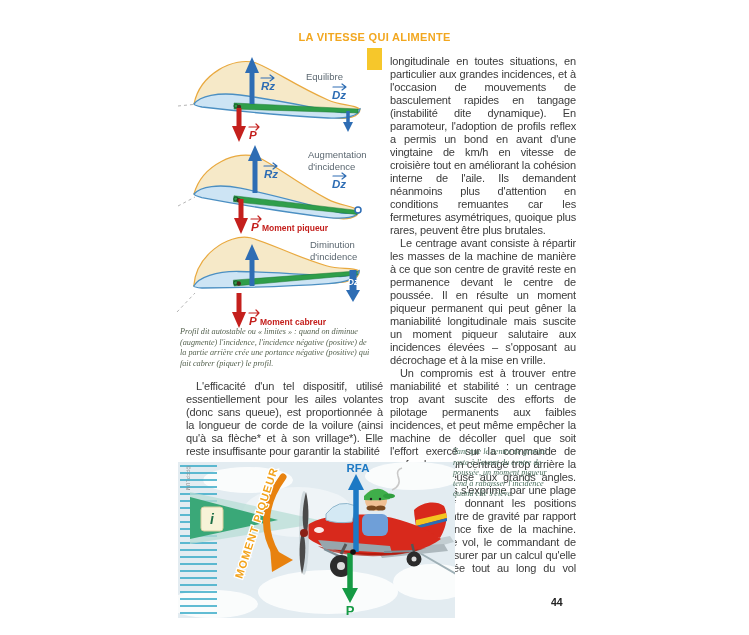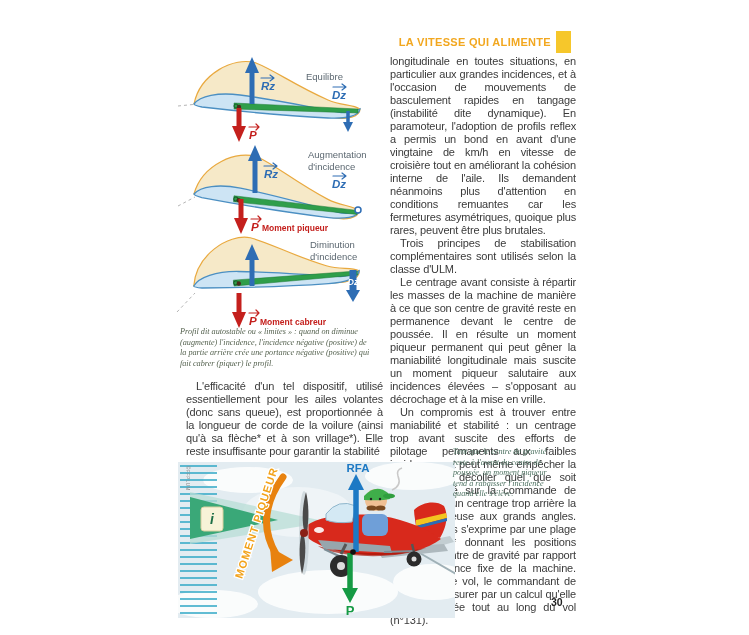--- a/index.html
+++ b/index.html
@@ -2,21 +2,21 @@
 <html lang="fr" style="--accent_orange: #f2a71f; --accent_yellow: #f6c72b; --arrow_blue: #2e6db4; --arrow_red: #c4201d; --profile_green: #2f9e4a; --rfa_blue: #1d79c4; --weight_green: #159a44; --wind_teal: #2fa7c5;"><head>
 <meta charset="utf-8">
 <style>
   html,body{margin:0;padding:0;}
   body{
     width:749px;height:635px;position:relative;background:#ffffff;
     font-family:"Liberation Sans", sans-serif;color:#3a3a3a;overflow:hidden;
   }
   .abs{position:absolute;}
   
-  .header{position:absolute;top:31px;left:178px;width:393px;display:flex;align-items:center;justify-content:flex-end;gap:5px;}
+  .header{position:absolute;top:31px;left:178px;width:393px;display:flex;align-items:center;justify-content:flex-end;gap:5px;flex-direction:column;}
   .header-title{font-size:11px;font-weight:bold;letter-spacing:.3px;color:var(--accent_orange,#f2a71f);}
   .header-block{width:15px;height:22px;background:var(--accent_yellow,#f6c72b);}
   
   .col{position:absolute;font-size:11px;line-height:13px;text-align:justify;letter-spacing:-.15px;hyphens:auto;}
   .col p{margin:0;}
   .col p.indent{text-indent:10px;}
   .right-col{left:390px;top:55px;width:186px;}
   .left-par{left:186px;top:380px;width:197px;}
   
   .caption{position:absolute;font-family:"Liberation Serif", serif;font-style:italic;font-size:8.2px;line-height:10.6px;color:#55624f;}
@@ -127,21 +127,20 @@
 </svg>
 
 <div class="caption diagram-caption">Profil dit autostable ou « limites » : quand on diminue (augmente) l'incidence, l'incidence négative (positive) de la partie arrière crée une portance négative (positive) qui fait cabrer (piquer) le profil.</div>
 
 <div class="col left-par">
   <p class="indent">L'efficacité d'un tel dispositif, utilisé essentiellement pour les ailes volantes (donc sans queue), est proportionnée à la longueur de corde de la voilure (ainsi qu'à sa flèche* et à son vrillage*). Elle reste insuffisante pour garantir la stabilité</p>
 </div>
 
 <div class="col right-col">
   <p>longitudinale en toutes situations, en particulier aux grandes incidences, et à l'occasion de mouvements de basculement rapides en tangage (instabilité dite dynamique). En paramoteur, l'adoption de profils reflex a permis un bond en avant d'une vingtaine de km/h en vitesse de croisière tout en améliorant la cohésion interne de l'aile. Ils demandent néanmoins plus d'attention en conditions remuantes car les fermetures asymétriques, quoique plus rares, peuvent être plus brutales.</p>
-  <p class="indent">Trois principes de stabilisation complémentaires sont utilisés selon la classe d'ULM.</p>
   <p class="indent">Le centrage avant consiste à répartir les masses de la machine de manière à ce que son centre de gravité reste en permanence devant le centre de poussée. Il en résulte un moment piqueur permanent qui peut gêner la maniabilité longitudinale mais suscite un moment piqueur salutaire aux incidences élevées – s'opposant au décrochage et à la mise en vrille.</p>
   <p class="indent">Un compromis est à trouver entre maniabilité et stabilité : un centrage trop avant suscite des efforts de pilotage permanents aux faibles incidences, et peut même empêcher la machine de décoller quel que soit l'effort exercé sur la commande de profondeur ; un centrage trop arrière la rend dangereuse aux grands angles. Le compromis s'exprime par une plage de centrage* donnant les positions limites du centre de gravité par rapport à une référence fixe de la machine. Avant chaque vol, le commandant de bord doit s'assurer par un calcul qu'elle sera respectée tout au long du vol (n°131).</p>
 </div>
 
 <svg class="abs" style="left:178px;top:462px" width="277" height="156" viewBox="0 0 277 156">
   <rect x="0" y="0" width="277" height="156" fill="#e3ecf1"></rect>
   <g fill="#ffffff" opacity="0.85">
     <ellipse cx="70" cy="18" rx="45" ry="13"></ellipse>
     <ellipse cx="235" cy="14" rx="48" ry="14"></ellipse>
     <ellipse cx="150" cy="130" rx="70" ry="22"></ellipse>
@@ -209,13 +208,13 @@
   <g>
     <line x1="172" y1="91" x2="172" y2="128" stroke="#159a44" stroke-width="5.5"></line>
     <polygon points="164,126 180,126 172,141" fill="#159a44"></polygon>
     <circle cx="175" cy="90" r="2.8" fill="#111111"></circle>
     <text x="172" y="153" text-anchor="middle" font-size="13" font-weight="bold" fill="#159a44">P</text>
   </g>
 </svg>
 
 <div class="caption illus-caption">Tant que le centre de gravité reste à l'avant du centre de poussée, un moment piqueur tend à rabaisser l'incidence quand elle s'élève.</div>
 
-<div class="page-number">30</div>
+<div class="page-number">44</div>
 
 </body></html>

